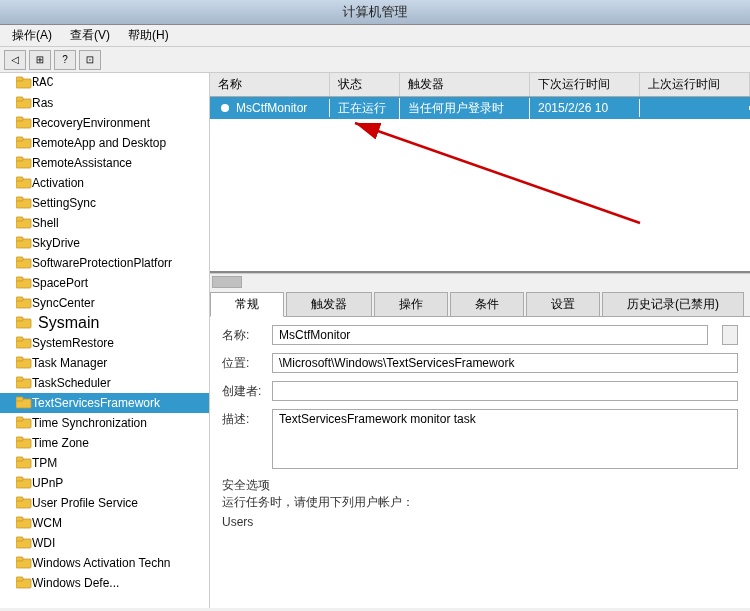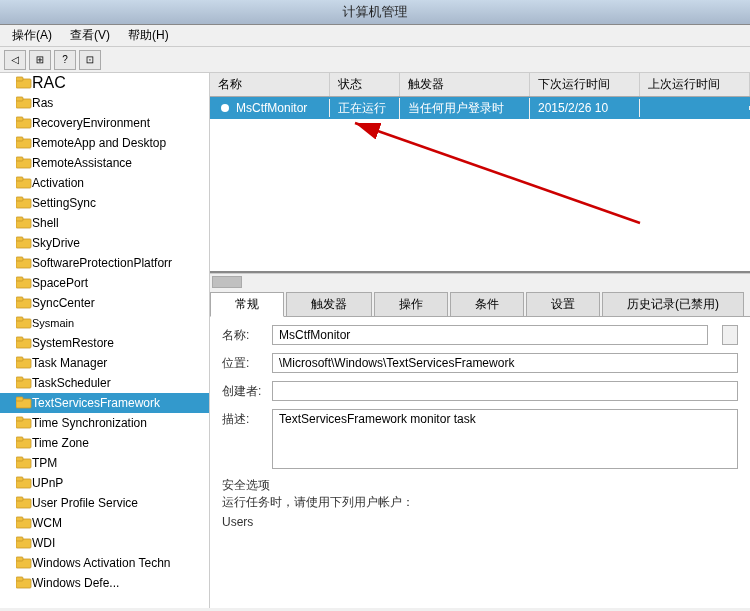--- a/index.html
+++ b/index.html
@@ -268,21 +268,21 @@
 
 <div class="main-layout">
 
   <div class="left-panel">
 
   <div class="tree-item">
         <span><svg class="folder-svg" viewBox="0 0 16 14" fill="none" xmlns="http://www.w3.org/2000/svg">
     <rect x="0" y="4" width="15" height="9" rx="1" fill="#f0c040" stroke="#c8982a" stroke-width="0.8"></rect>
     <rect x="0" y="2" width="7" height="4" rx="1" fill="#f0c040" stroke="#c8982a" stroke-width="0.8"></rect>
   </svg></span>
-        <span style="font-size: 16px;">RAC</span>
+        <span style="font-size: 12px; font-family: Liberation Mono, monospace;">RAC</span>
       </div>
       <div class="tree-item">
         <span><svg class="folder-svg" viewBox="0 0 16 14" fill="none" xmlns="http://www.w3.org/2000/svg">
     <rect x="0" y="4" width="15" height="9" rx="1" fill="#f0c040" stroke="#c8982a" stroke-width="0.8"></rect>
     <rect x="0" y="2" width="7" height="4" rx="1" fill="#f0c040" stroke="#c8982a" stroke-width="0.8"></rect>
   </svg></span>
         <span style="font-size: 12px;">Ras</span>
       </div>
       <div class="tree-item">
         <span><svg class="folder-svg" viewBox="0 0 16 14" fill="none" xmlns="http://www.w3.org/2000/svg">
@@ -352,21 +352,21 @@
     <rect x="0" y="4" width="15" height="9" rx="1" fill="#f0c040" stroke="#c8982a" stroke-width="0.8"></rect>
     <rect x="0" y="2" width="7" height="4" rx="1" fill="#f0c040" stroke="#c8982a" stroke-width="0.8"></rect>
   </svg></span>
         <span style="font-size: 12px;">SyncCenter</span>
       </div>
       <div class="tree-item">
         <span><svg class="folder-svg" viewBox="0 0 16 14" fill="none" xmlns="http://www.w3.org/2000/svg">
     <rect x="0" y="4" width="15" height="9" rx="1" fill="#f0c040" stroke="#c8982a" stroke-width="0.8"></rect>
     <rect x="0" y="2" width="7" height="4" rx="1" fill="#f0c040" stroke="#c8982a" stroke-width="0.8"></rect>
   </svg></span>
-        <span style="font-size: 11px;">Sysmain</span>
+        <span style="font-size: 16px; padding-left: 6px;">Sysmain</span>
       </div>
       <div class="tree-item">
         <span><svg class="folder-svg" viewBox="0 0 16 14" fill="none" xmlns="http://www.w3.org/2000/svg">
     <rect x="0" y="4" width="15" height="9" rx="1" fill="#f0c040" stroke="#c8982a" stroke-width="0.8"></rect>
     <rect x="0" y="2" width="7" height="4" rx="1" fill="#f0c040" stroke="#c8982a" stroke-width="0.8"></rect>
   </svg></span>
         <span style="font-size: 12px;">SystemRestore</span>
       </div>
       <div class="tree-item">
         <span><svg class="folder-svg" viewBox="0 0 16 14" fill="none" xmlns="http://www.w3.org/2000/svg">

